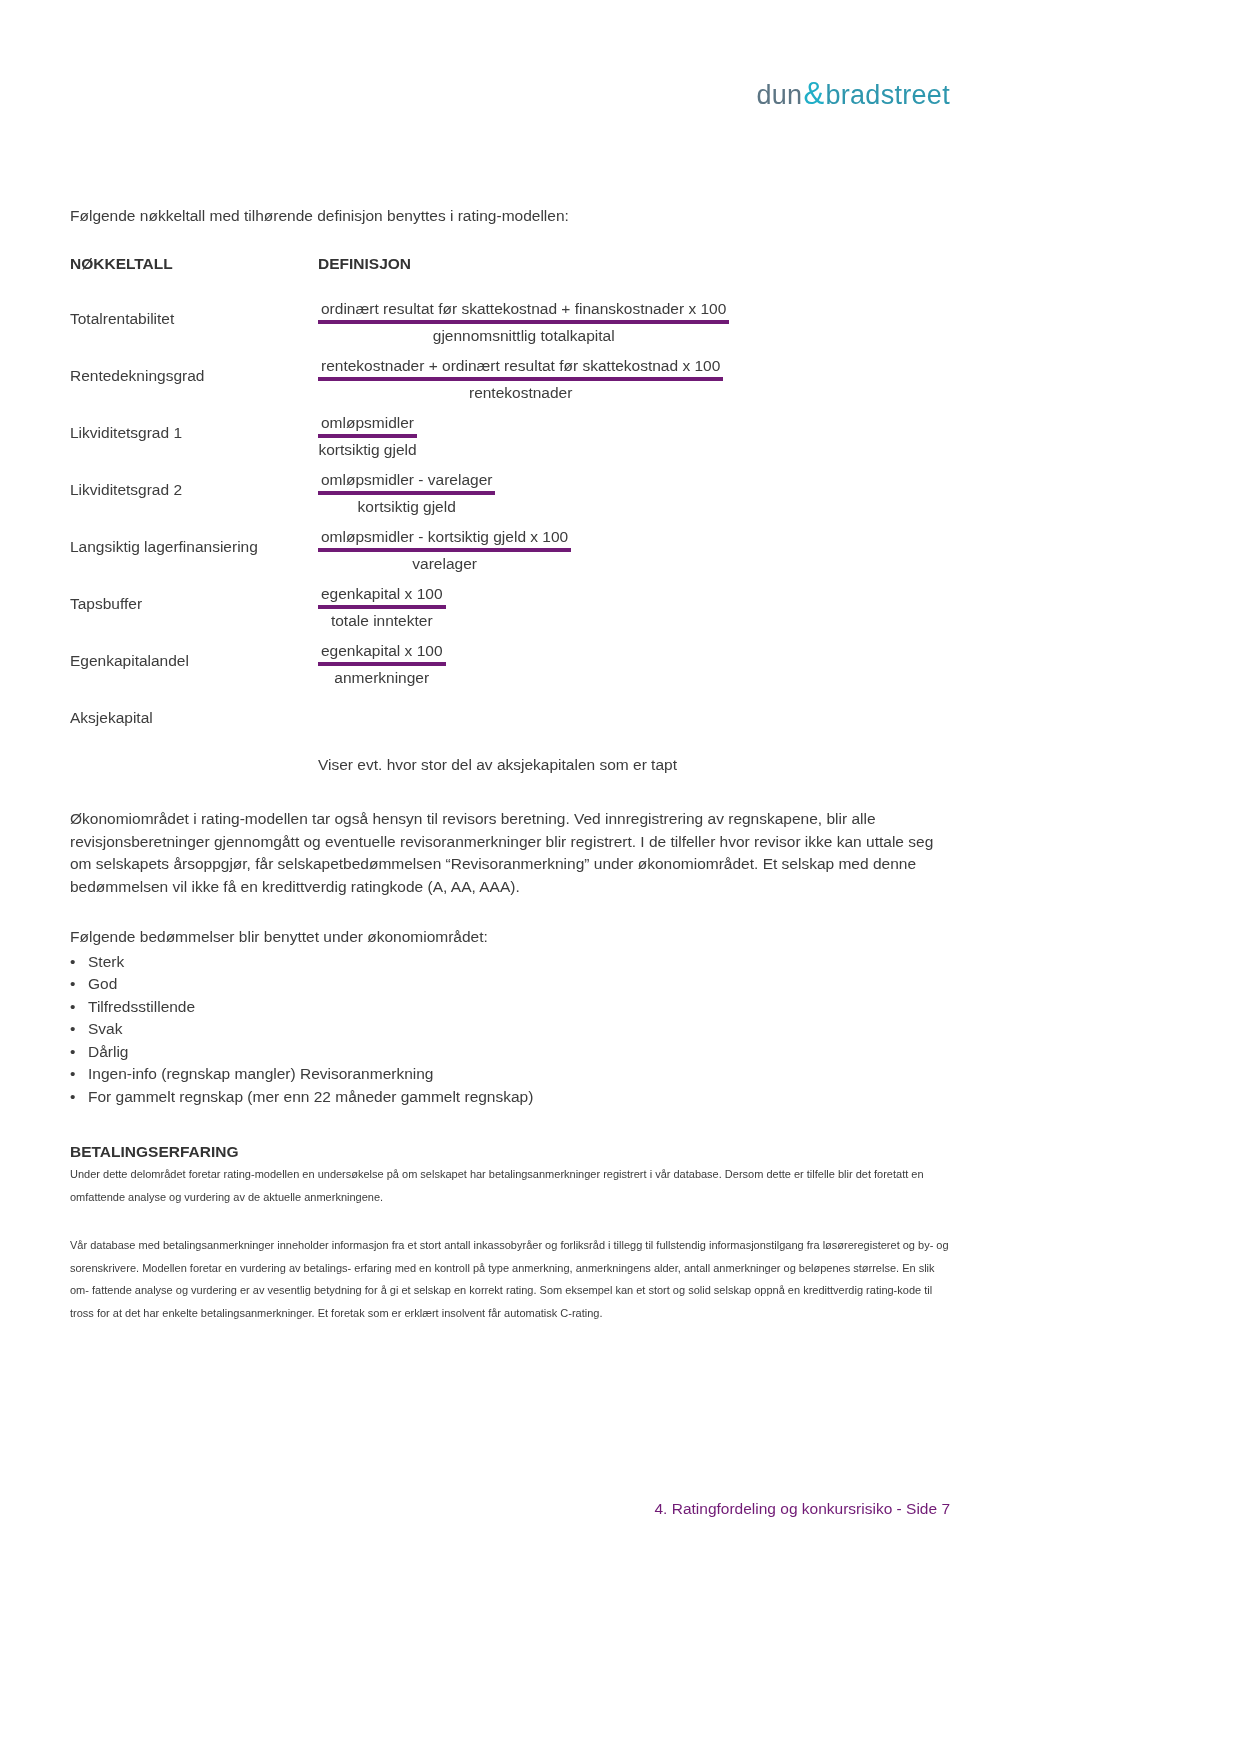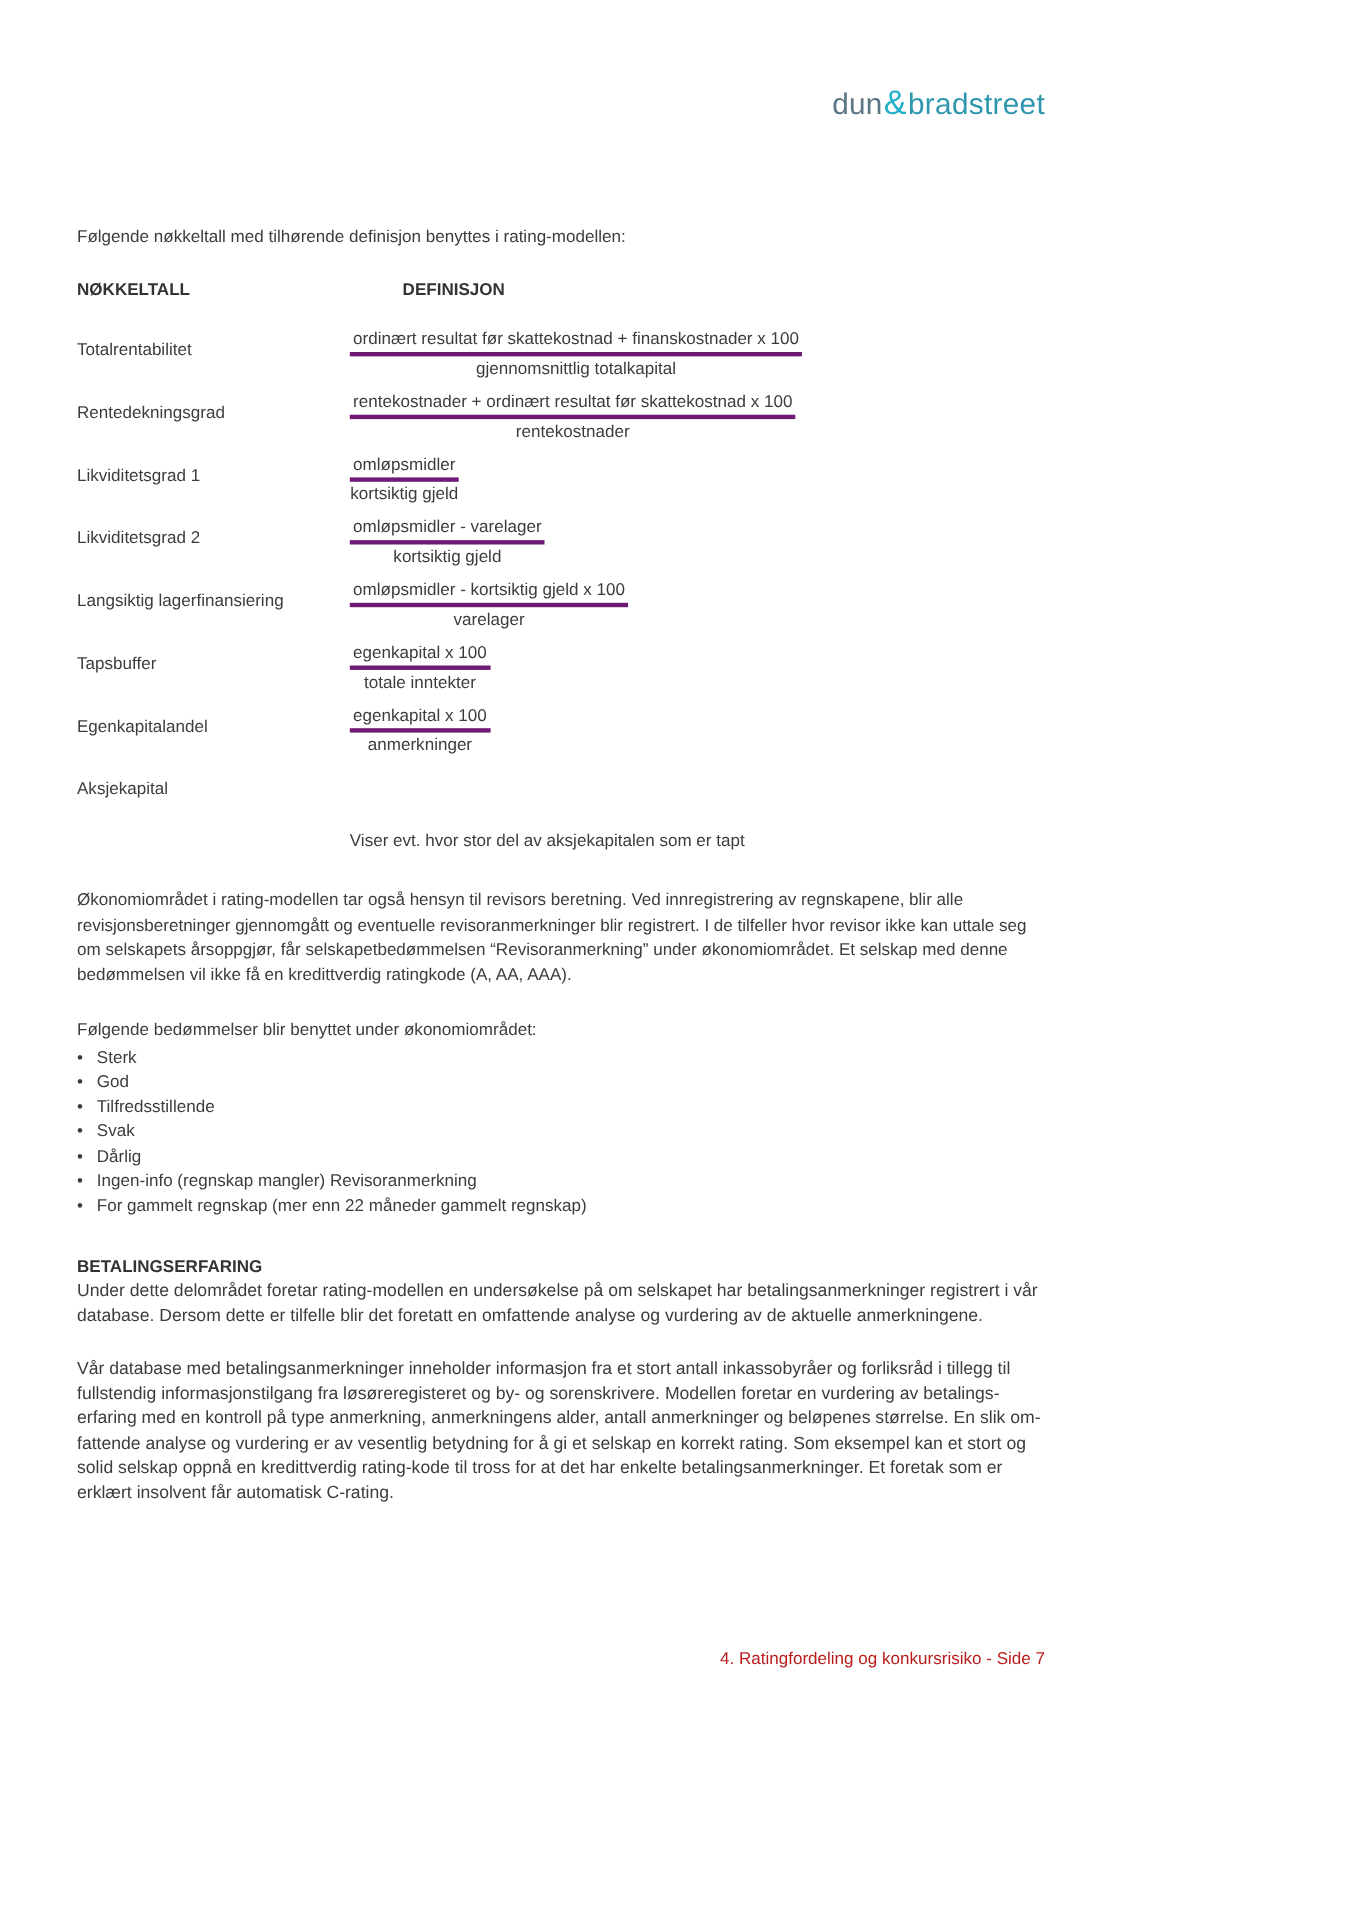--- a/index.html
+++ b/index.html
@@ -20,21 +20,21 @@
   .logo-dun  { font-weight:400; }
   .logo-amp  { font-size:31px; font-weight:400; padding:0 1px; }
   .logo-brad { font-weight:400; }
 
   
   .content { position:absolute; left:70px; top:205px; width:880px; }
 
   .intro { font-size:15.5px; line-height:22px; margin-bottom:28px; }
 
   
-  .thead { display:flex; margin-bottom:26px;gap:48px; }
+  .thead { display:flex; margin-bottom:26px; }
   .thead .th { font-weight:bold; font-size:15.5px; color:#333; }
   .col-label { width:248px; flex:none; }
   .col-def   { flex:1; }
 
   .trow { display:flex; margin-bottom:10px; align-items:flex-start; }
   .tlabel { width:248px; flex:none; font-size:15.5px; line-height:20px; padding-top:10px; }
   .tdef { flex:1; }
   .fraction { display:inline-block; text-align:center; font-size:15.5px; line-height:20px; }
   .num { display:inline-block; border-bottom:4px solid #701a75; padding:0 3px 1px 3px; }
   .den { display:block; padding-top:2px; }
@@ -43,26 +43,26 @@
 
   .para { font-size:15.5px; line-height:22.5px; margin-top:32px; }
   .list-intro { font-size:15.5px; line-height:22.5px; margin-top:28px; }
 
   .bullet-list { margin-top:2px; }
   .bullet-item { display:flex; font-size:15.5px; line-height:22.5px; }
   .bullet { width:18px; flex:none; }
   .bullet-text { flex:1; }
 
   .section-heading { font-weight:bold; font-size:15.5px; color:#333; margin-top:35px; }
-  .section-para { font-size:16px; line-height:22.5px; margin-top:2px; }
+  .section-para { font-size:11px; line-height:22.5px; margin-top:2px; }
   .section-para + .section-para { margin-top:26px; }
 
   .footer {
     position:absolute; left:70px; top:1500px; width:880px;
-    text-align:right; font-size:15.5px; color:#b91c1c;
+    text-align:right; font-size:15.5px; color:#701a75;
   }
 </style>
 </head>
 <body>
 
 <div class="page">
 
   <div class="logo">
     <span class="logo-dun" style="color: rgb(92, 117, 132);">dun</span><span class="logo-amp" style="color: rgb(33, 174, 199);">&amp;</span><span class="logo-brad" style="color: rgb(46, 151, 174);">bradstreet</span>
   </div>

